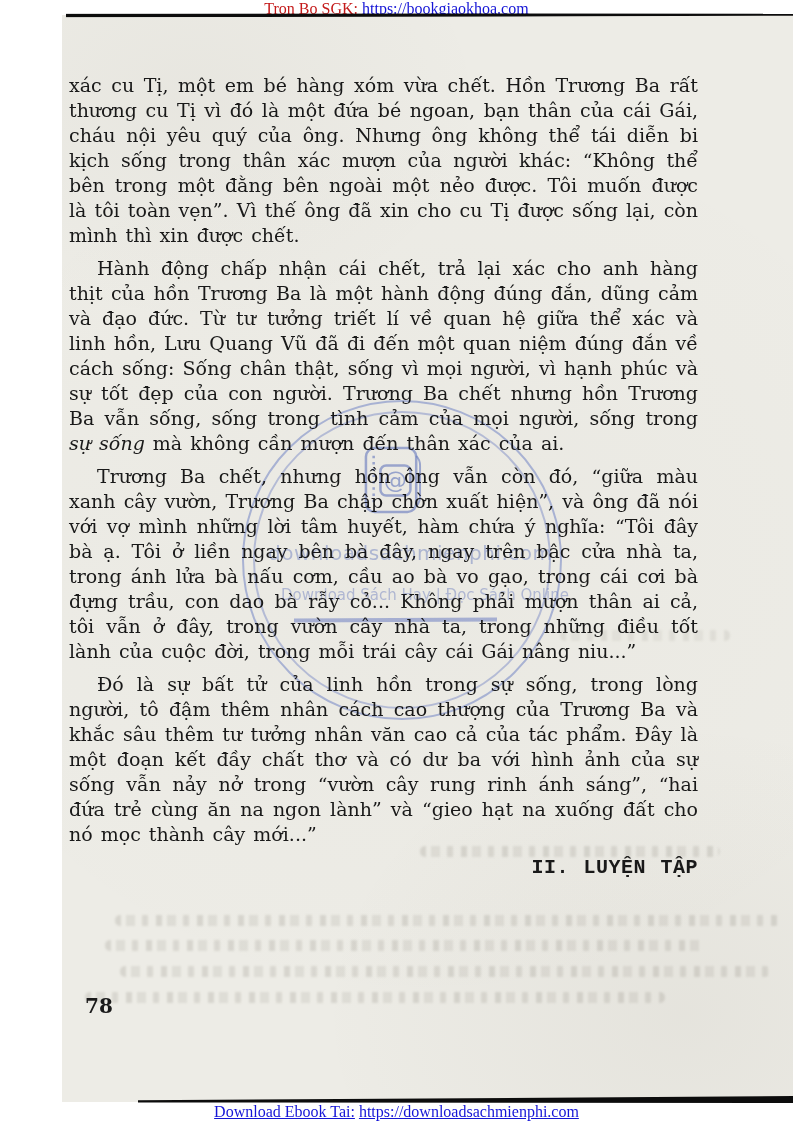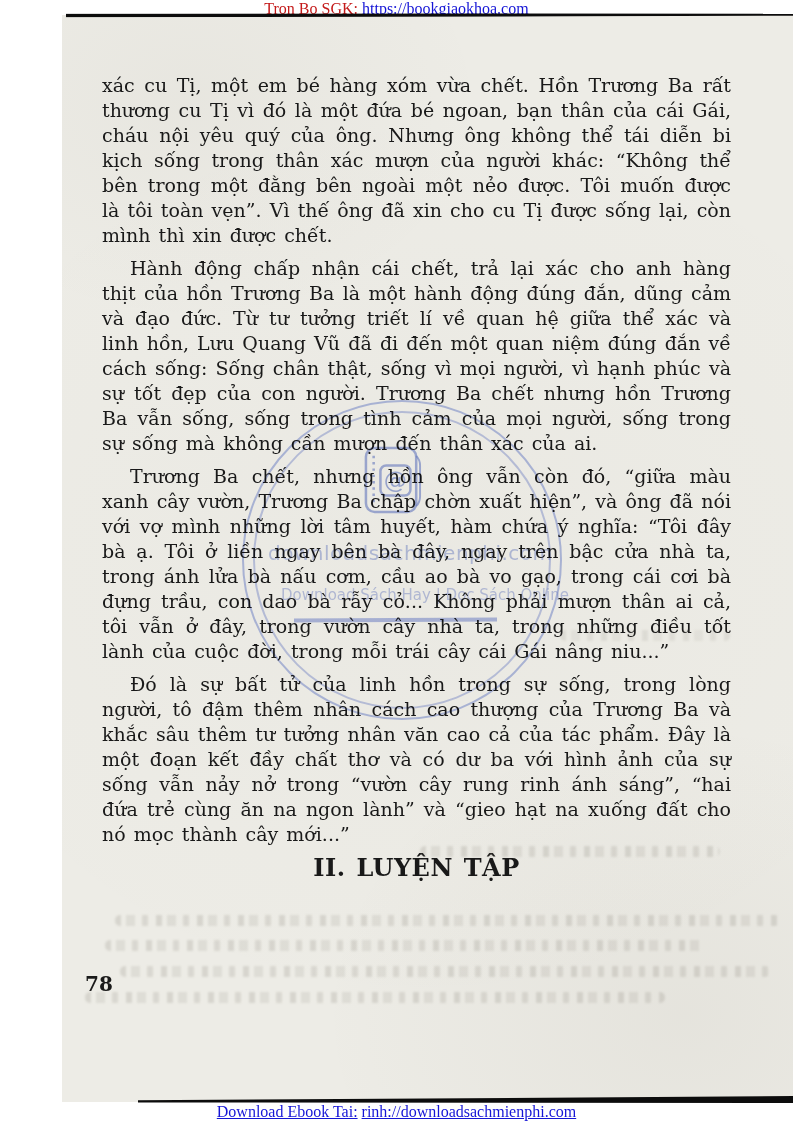--- a/index.html
+++ b/index.html
@@ -22,33 +22,33 @@
            radial-gradient(ellipse 700px 600px at 50% 50%, rgba(90,80,60,0.02), transparent 80%),
            #edece6;}
 
   
   #edge-top{position:absolute;left:66px;top:13px;width:727px;height:4px;background:#0c0c0c;
             clip-path:polygon(0 0,100% 30%,100% 80%,0 100%);transform:rotate(-0.08deg);}
   #edge-bottom{position:absolute;left:138px;top:1096px;width:655px;height:7px;background:#0c0c0c;
             clip-path:polygon(0 62%,100% 0,100% 100%,0 92%);}
 
   
-  #content{position:absolute;left:102px;top:73px;width:629px;color:#191919;
+  #content{position:absolute;left:69px;top:73px;width:629px;color:#191919;
            font-size:19px;line-height:25px;text-align:justify;word-spacing:2px;}
   #content p{margin:0 0 8px 0;}
   .indent{text-indent:28px;}
-  .h-roman{font-weight:bold;font-size:24px;letter-spacing:0.5px;margin:4px 0 10px 0 !important;
-           text-align:center;}
+  .h-roman{font-weight:bold;font-size:20px;letter-spacing:0.5px;margin:4px 0 10px 0 !important;
+           text-align:right;font-family:Liberation Mono, monospace;}
   .h-item{font-style:italic;margin:2px 0 7px 0 !important;}
   .h-item .num{font-weight:bold;}
   .note{font-weight:bold;font-style:italic;margin:0 0 7px 0 !important;}
-  .it{}
+  .it{font-style:italic;}
 
   
-  #page-number{position:absolute;left:85px;top:972px;font-size:20px;font-weight:bold;color:#1a1a1a;}
+  #page-number{position:absolute;left:85px;top:994px;font-size:20px;font-weight:bold;color:#1a1a1a;}
 
   
   #watermark{position:absolute;left:0;top:0;width:793px;height:1121px;pointer-events:none;
              mix-blend-mode:multiply;}
   .wm-circle{position:absolute;border-radius:50%;}
   #wm-c-outer{left:242px;top:400px;width:316px;height:316px;border:2.5px solid rgba(124,143,220,0.55);}
   #wm-c-inner{left:253px;top:411px;width:294px;height:294px;border:2px solid rgba(124,143,220,0.45);}
   #wm-logo{position:absolute;left:364px;top:446px;}
   #wm-line1{position:absolute;left:268px;top:541px;width:240px;font-family:"DejaVu Sans",sans-serif;
             font-size:20px;letter-spacing:0.5px;color:rgba(122,141,216,0.5);white-space:nowrap;}
@@ -110,16 +110,16 @@
     <div id="wm-line2">Download Sách Hay | Đọc Sách Online</div>
     <div id="wm-line1">downloadsachmienphi.com</div>
     <div id="wm-underline"></div>
   </div>
 
   <div id="page-number">78</div>
 
   <div id="ebook-footer" class="strip">
     <span class="lnk-blue">Download Ebook Tai:</span>
     <span> </span>
-    <a class="lnk-blue">rinh://downloadsachmienphi.com</a>
+    <a class="lnk-blue">https://downloadsachmienphi.com</a>
   </div>
 
 </div>
 
 </body></html>

